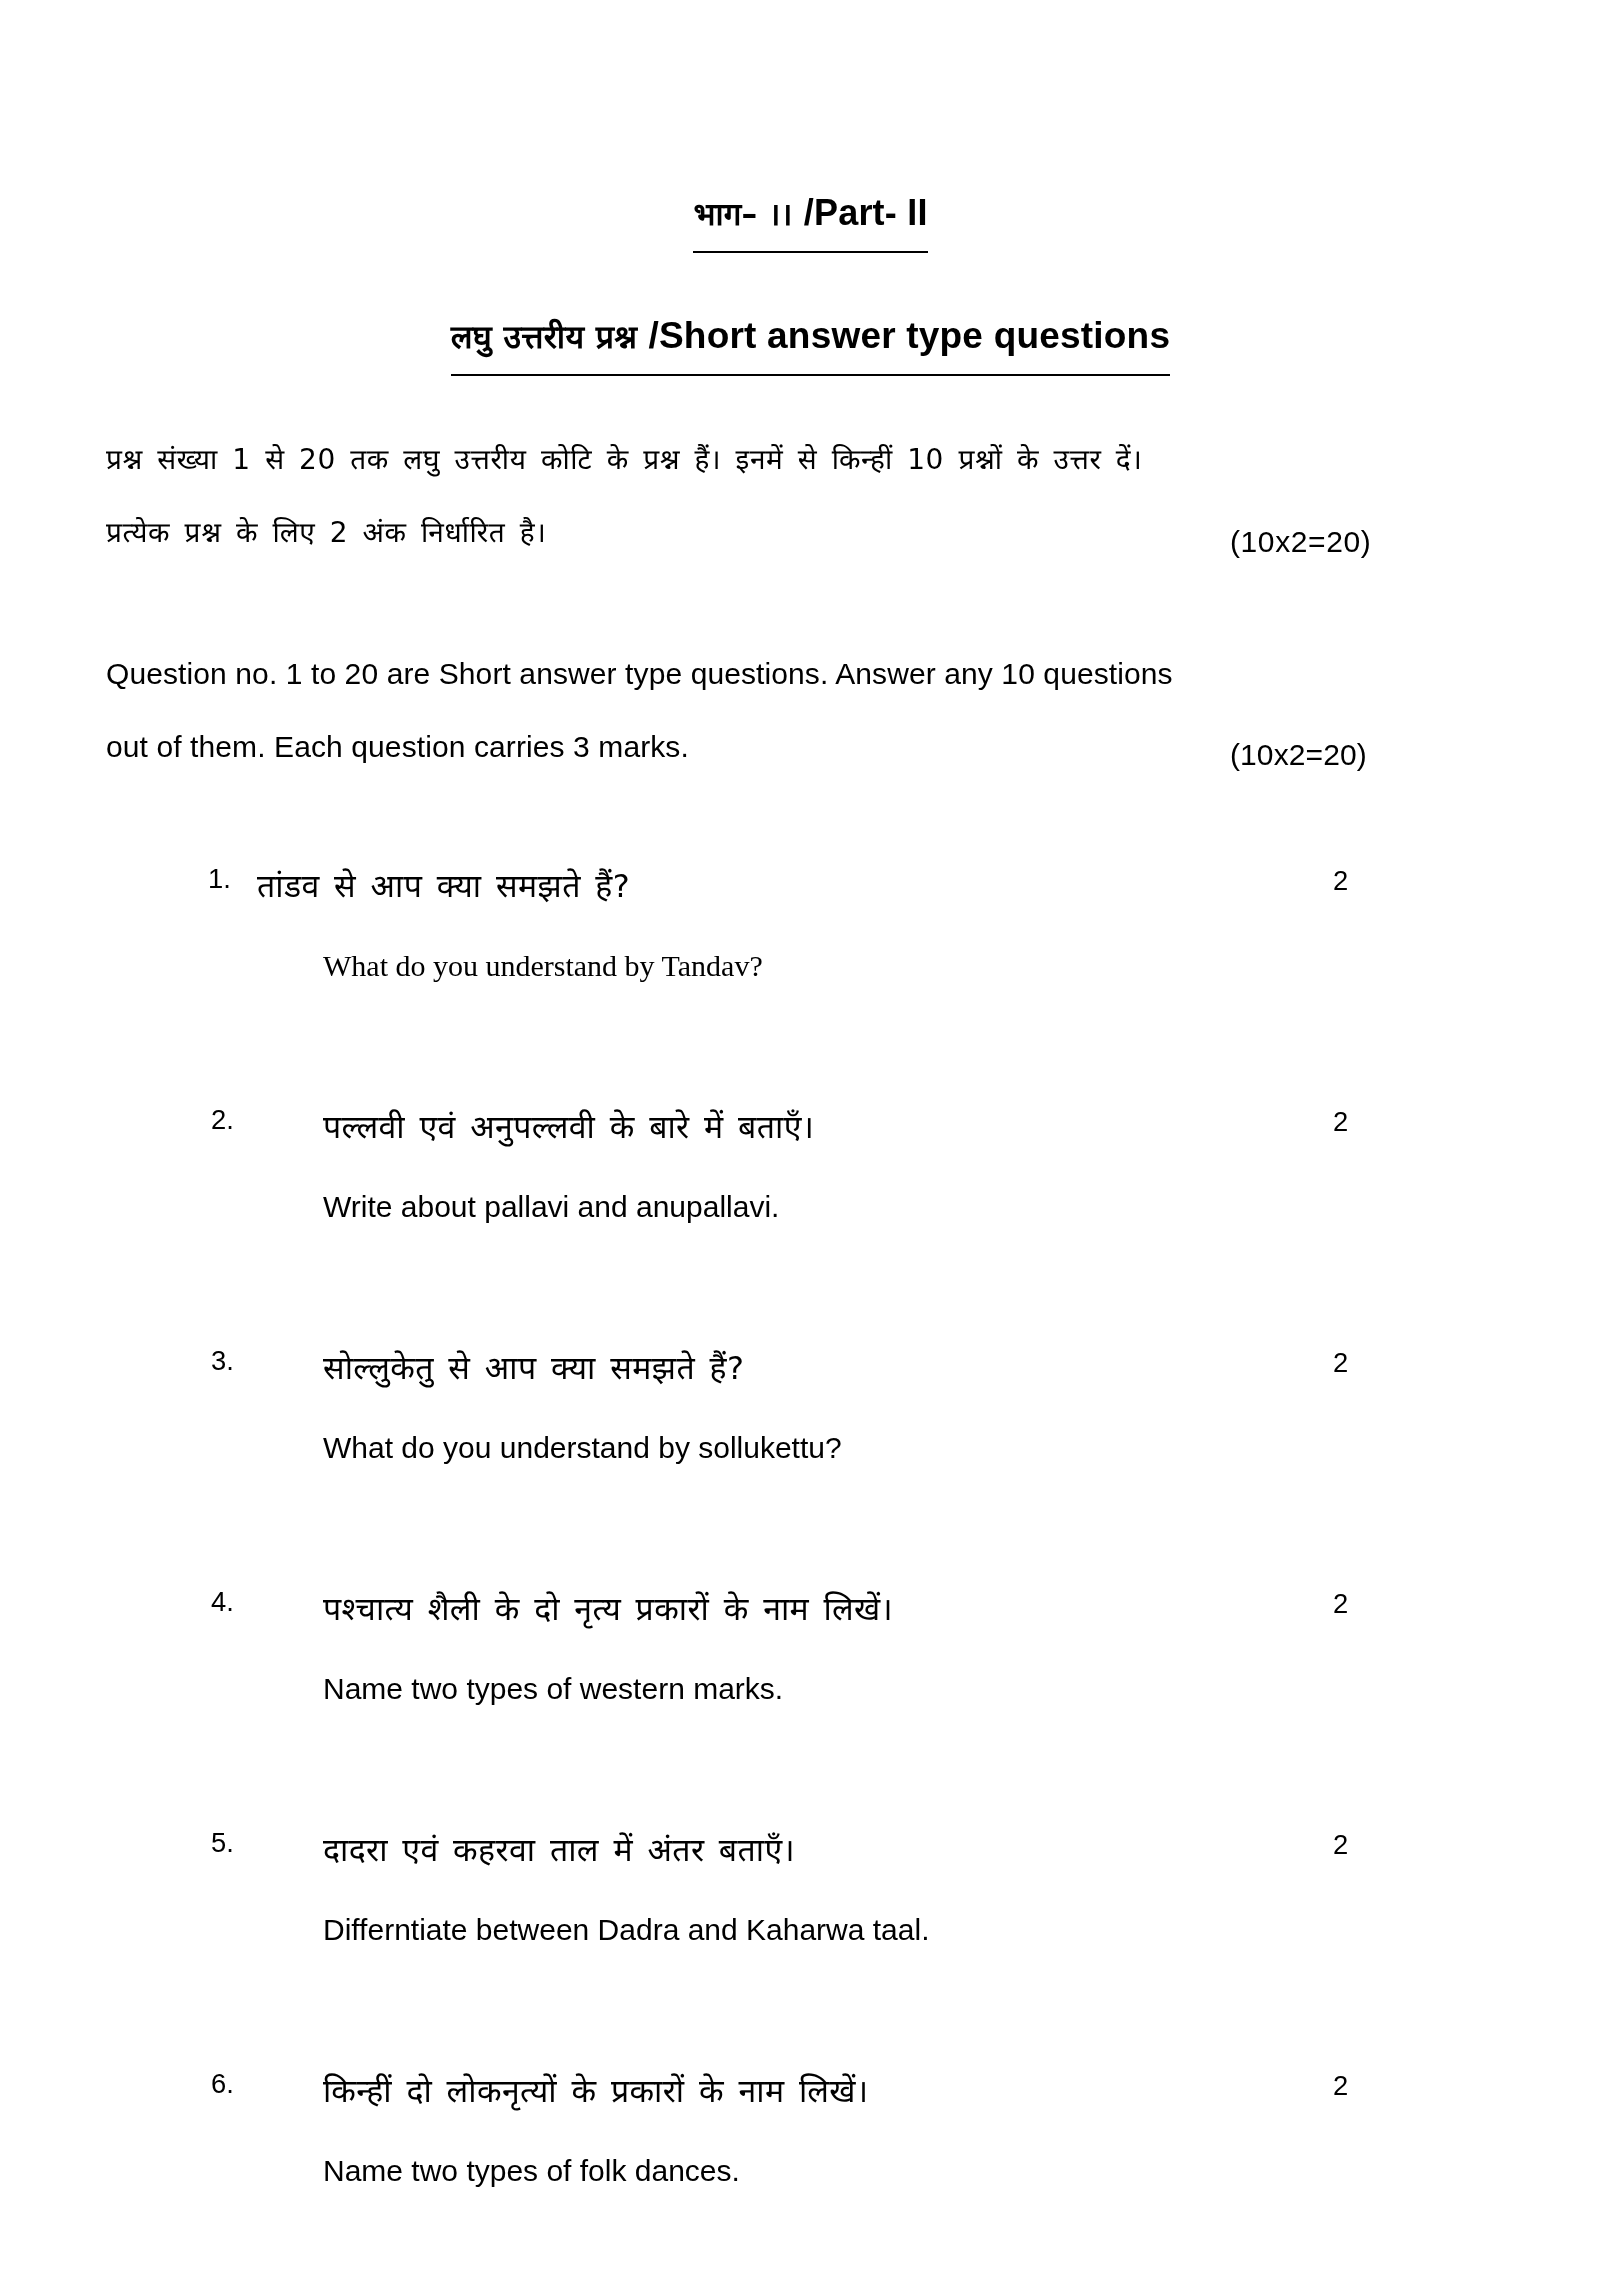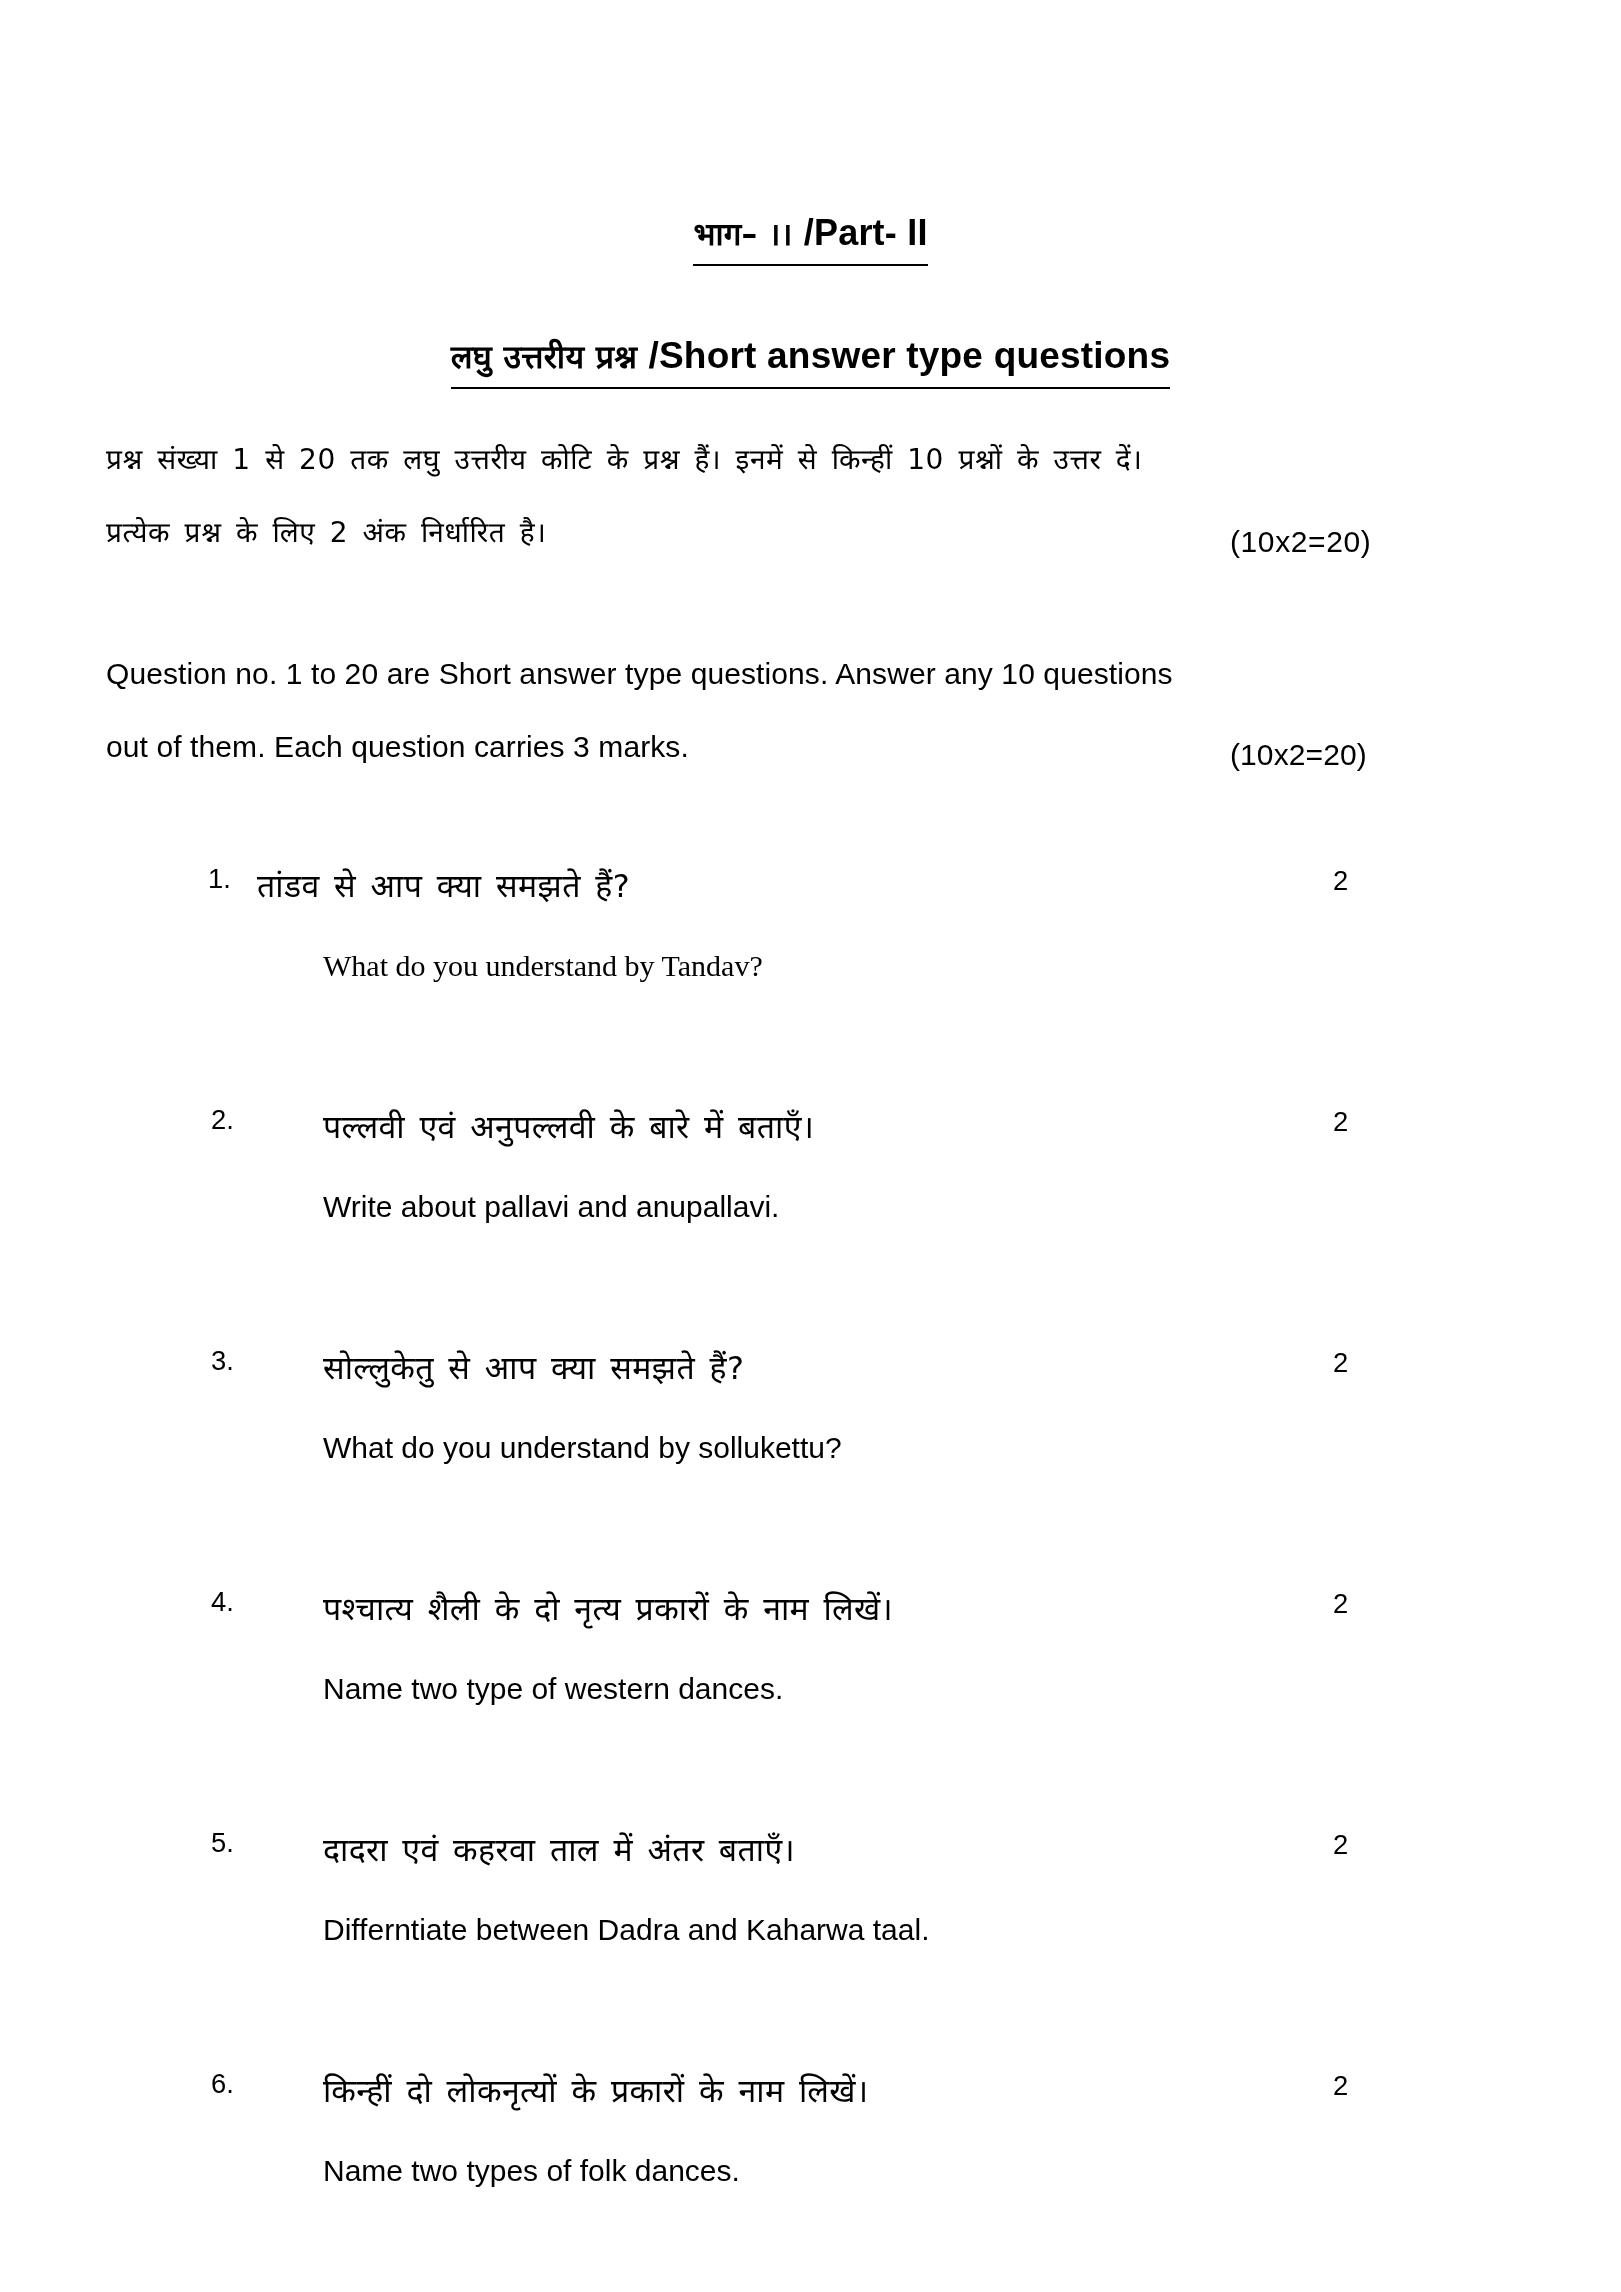--- a/index.html
+++ b/index.html
@@ -30,23 +30,22 @@
     left: 0;
     width: 1621px;
     text-align: center;
   }
   .heading-inner {
     display: inline-block;
     font-weight: bold;
     font-size: 36px;
     letter-spacing: 0.2px;
     border-bottom: 2.9px solid #000;
-    padding-bottom: 10px;
+    padding-bottom: 17px;
     white-space: nowrap;
-    margin-top: 20px;
   }
   .heading-2 .heading-inner {
     font-size: 37px;
   }
   .hi-part {
     font-family: "DejaVu Sans", "Liberation Sans", sans-serif;
     font-size: 0.87em;
   }
 
   
@@ -196,21 +195,21 @@
     <div class="q-item">
       <span class="q-num">3.</span>
       <span class="q-hi">सोल्लुकेतु से आप क्या समझते हैं?</span>
       <span class="q-en">What do you understand by sollukettu?</span>
       <span class="q-marks">2</span>
     </div>
 
     <div class="q-item">
       <span class="q-num">4.</span>
       <span class="q-hi">पश्चात्य शैली के दो नृत्य प्रकारों के नाम लिखें।</span>
-      <span class="q-en">Name two type of western dances.</span>
+      <span class="q-en">Name two types of western marks.</span>
       <span class="q-marks">2</span>
     </div>
 
     <div class="q-item">
       <span class="q-num">5.</span>
       <span class="q-hi">दादरा एवं कहरवा ताल में अंतर बताएँ।</span>
       <span class="q-en">Differntiate between Dadra and Kaharwa taal.</span>
       <span class="q-marks">2</span>
     </div>
 

